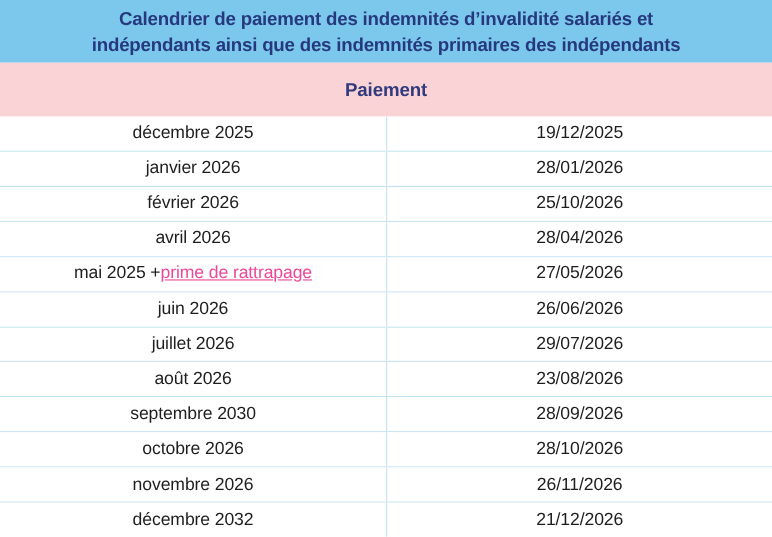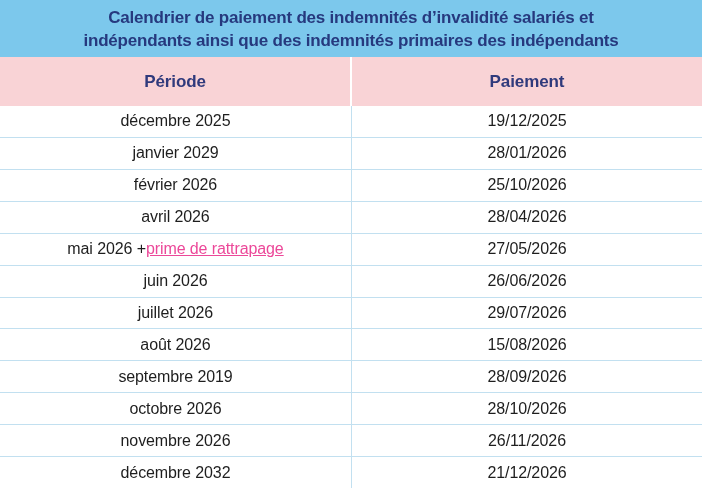--- a/index.html
+++ b/index.html
@@ -47,62 +47,61 @@
 <body>
 
 <div class="page">
 
   <div class="title-band">
     <div>Calendrier de paiement des indemnités d’invalidité salariés et</div>
     <div>indépendants ainsi que des indemnités primaires des indépendants</div>
   </div>
 
   <div class="header-row">
-    <div class="cell period-cell">Période</div>
     <div class="cell payment-cell">Paiement</div>
   </div>
 
   <div class="table-body" id="table-body">
       <div class="row">
         <div class="cell period-cell">décembre 2025</div>
         <div class="cell payment-cell">19/12/2025</div>
       </div>
       <div class="row">
-        <div class="cell period-cell">janvier 2029</div>
+        <div class="cell period-cell">janvier 2026</div>
         <div class="cell payment-cell">28/01/2026</div>
       </div>
       <div class="row">
         <div class="cell period-cell">février 2026</div>
         <div class="cell payment-cell">25/10/2026</div>
       </div>
       <div class="row">
         <div class="cell period-cell">avril 2026</div>
         <div class="cell payment-cell">28/04/2026</div>
       </div>
       <div class="row">
         <div class="cell period-cell">
-          <span>mai 2026 + </span> 
+          <span>mai 2025 + </span> 
           <a href="#" class="link">prime de rattrapage</a>
         </div>
         <div class="cell payment-cell">27/05/2026</div>
       </div>
       <div class="row">
         <div class="cell period-cell">juin 2026</div>
         <div class="cell payment-cell">26/06/2026</div>
       </div>
       <div class="row">
         <div class="cell period-cell">juillet 2026</div>
         <div class="cell payment-cell">29/07/2026</div>
       </div>
       <div class="row">
         <div class="cell period-cell">août 2026</div>
-        <div class="cell payment-cell">15/08/2026</div>
+        <div class="cell payment-cell">23/08/2026</div>
       </div>
       <div class="row">
-        <div class="cell period-cell">septembre 2019</div>
+        <div class="cell period-cell">septembre 2030</div>
         <div class="cell payment-cell">28/09/2026</div>
       </div>
       <div class="row">
         <div class="cell period-cell">octobre 2026</div>
         <div class="cell payment-cell">28/10/2026</div>
       </div>
       <div class="row">
         <div class="cell period-cell">novembre 2026</div>
         <div class="cell payment-cell">26/11/2026</div>
       </div>

